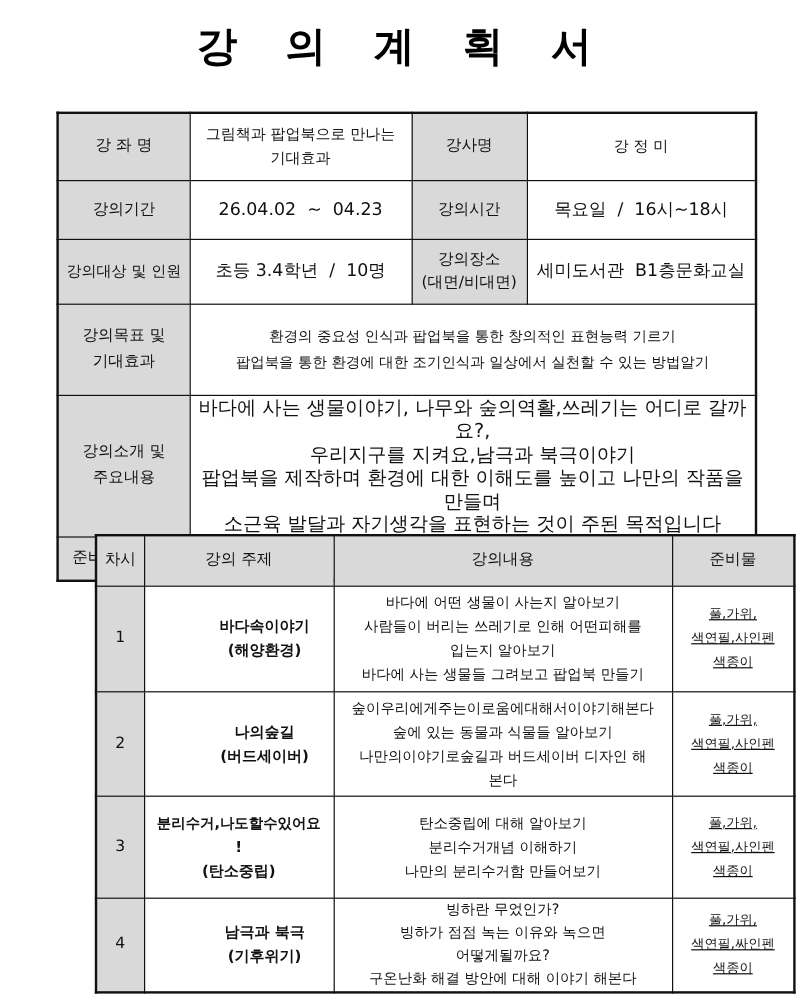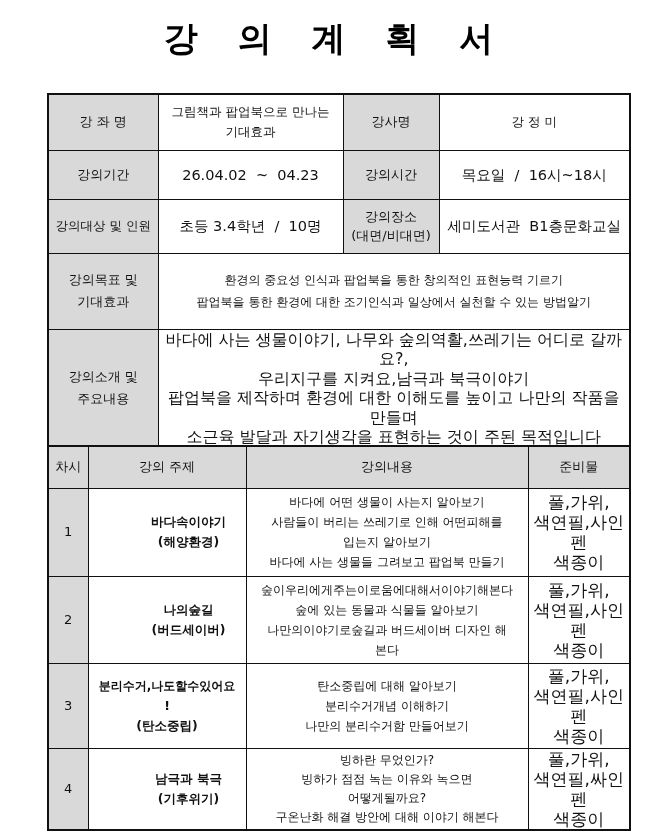--- a/index.html
+++ b/index.html
@@ -5,26 +5,26 @@
   html, body { margin:0; padding:0; background:#ffffff; }
   body { width:671px; height:836px; position:relative; overflow:hidden;
          font-family: "DejaVu Sans", "Liberation Sans", sans-serif; color:#111; }
   .title { position:absolute; left:0; top:16px; width:671px; text-align:center;
            font-size:34px; font-weight:bold; letter-spacing:14px; color:#000; }
   table { border-collapse:collapse; position:absolute; left:47px; table-layout:fixed; }
   td { border:1px solid #111; text-align:center; vertical-align:middle; padding:0 4px;
        font-size:12.5px; line-height:20px; box-sizing:border-box; }
   td.lab { background:#d9d9d9; font-size:13px; }
   .info { top:93px; width:582px; border:2px solid #111; }
-  .sched { top:445px; width:582px; border:2px solid #111; }
+  .sched { top:445px; width:582px; border:2px solid #111;margin-left:32px; }
   .big { font-size:14.5px; }
   .left { text-align:right;margin-top:20px; }
   .bold { font-weight:bold;padding-left:47px; }
   .num { background:#d9d9d9; font-size:13px; }
-  .prep { font-size:17px; line-height:20px; }
+  .prep { font-size:11px; line-height:20px;text-decoration:underline; }
   .mat-line { display:block; font-size:13px; line-height:15px; font-weight:bold; }
   .mat-line.big2 { font-size:14px; }
   .line { display:block; }
 </style>
 </head>
 <body>
 
 <div class="title">강 의 계 획 서</div>
 
 <table class="info">

